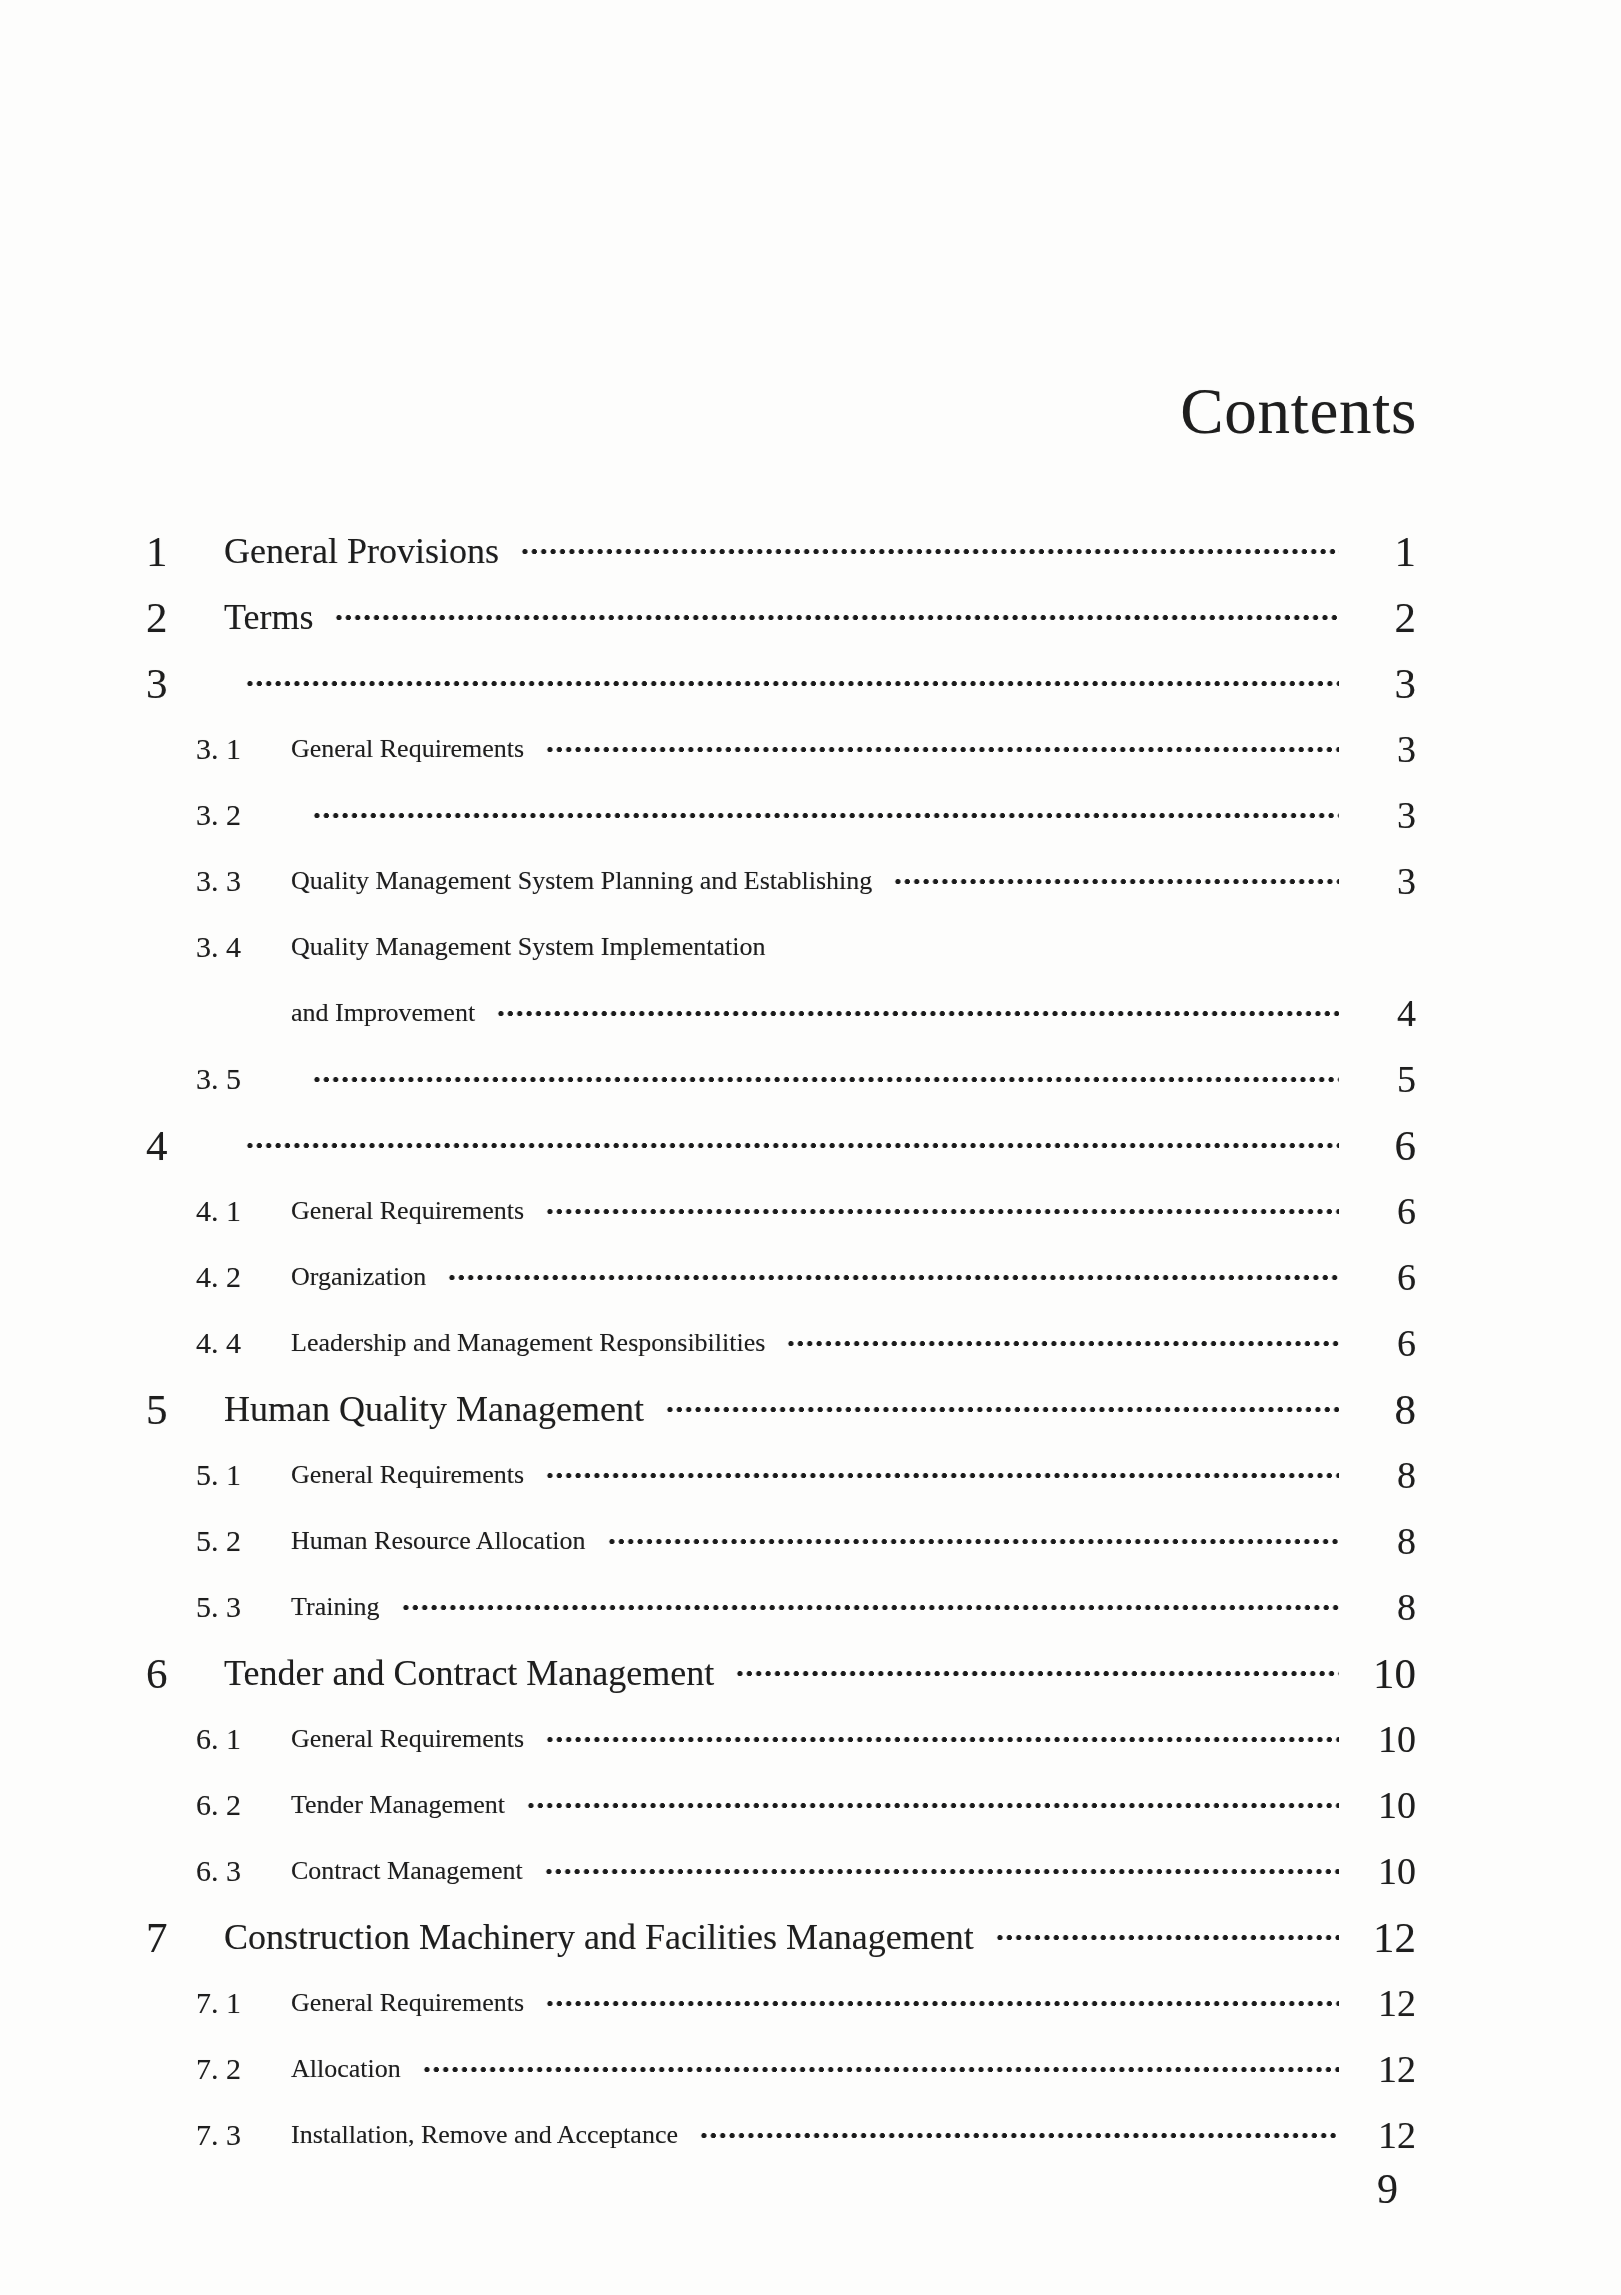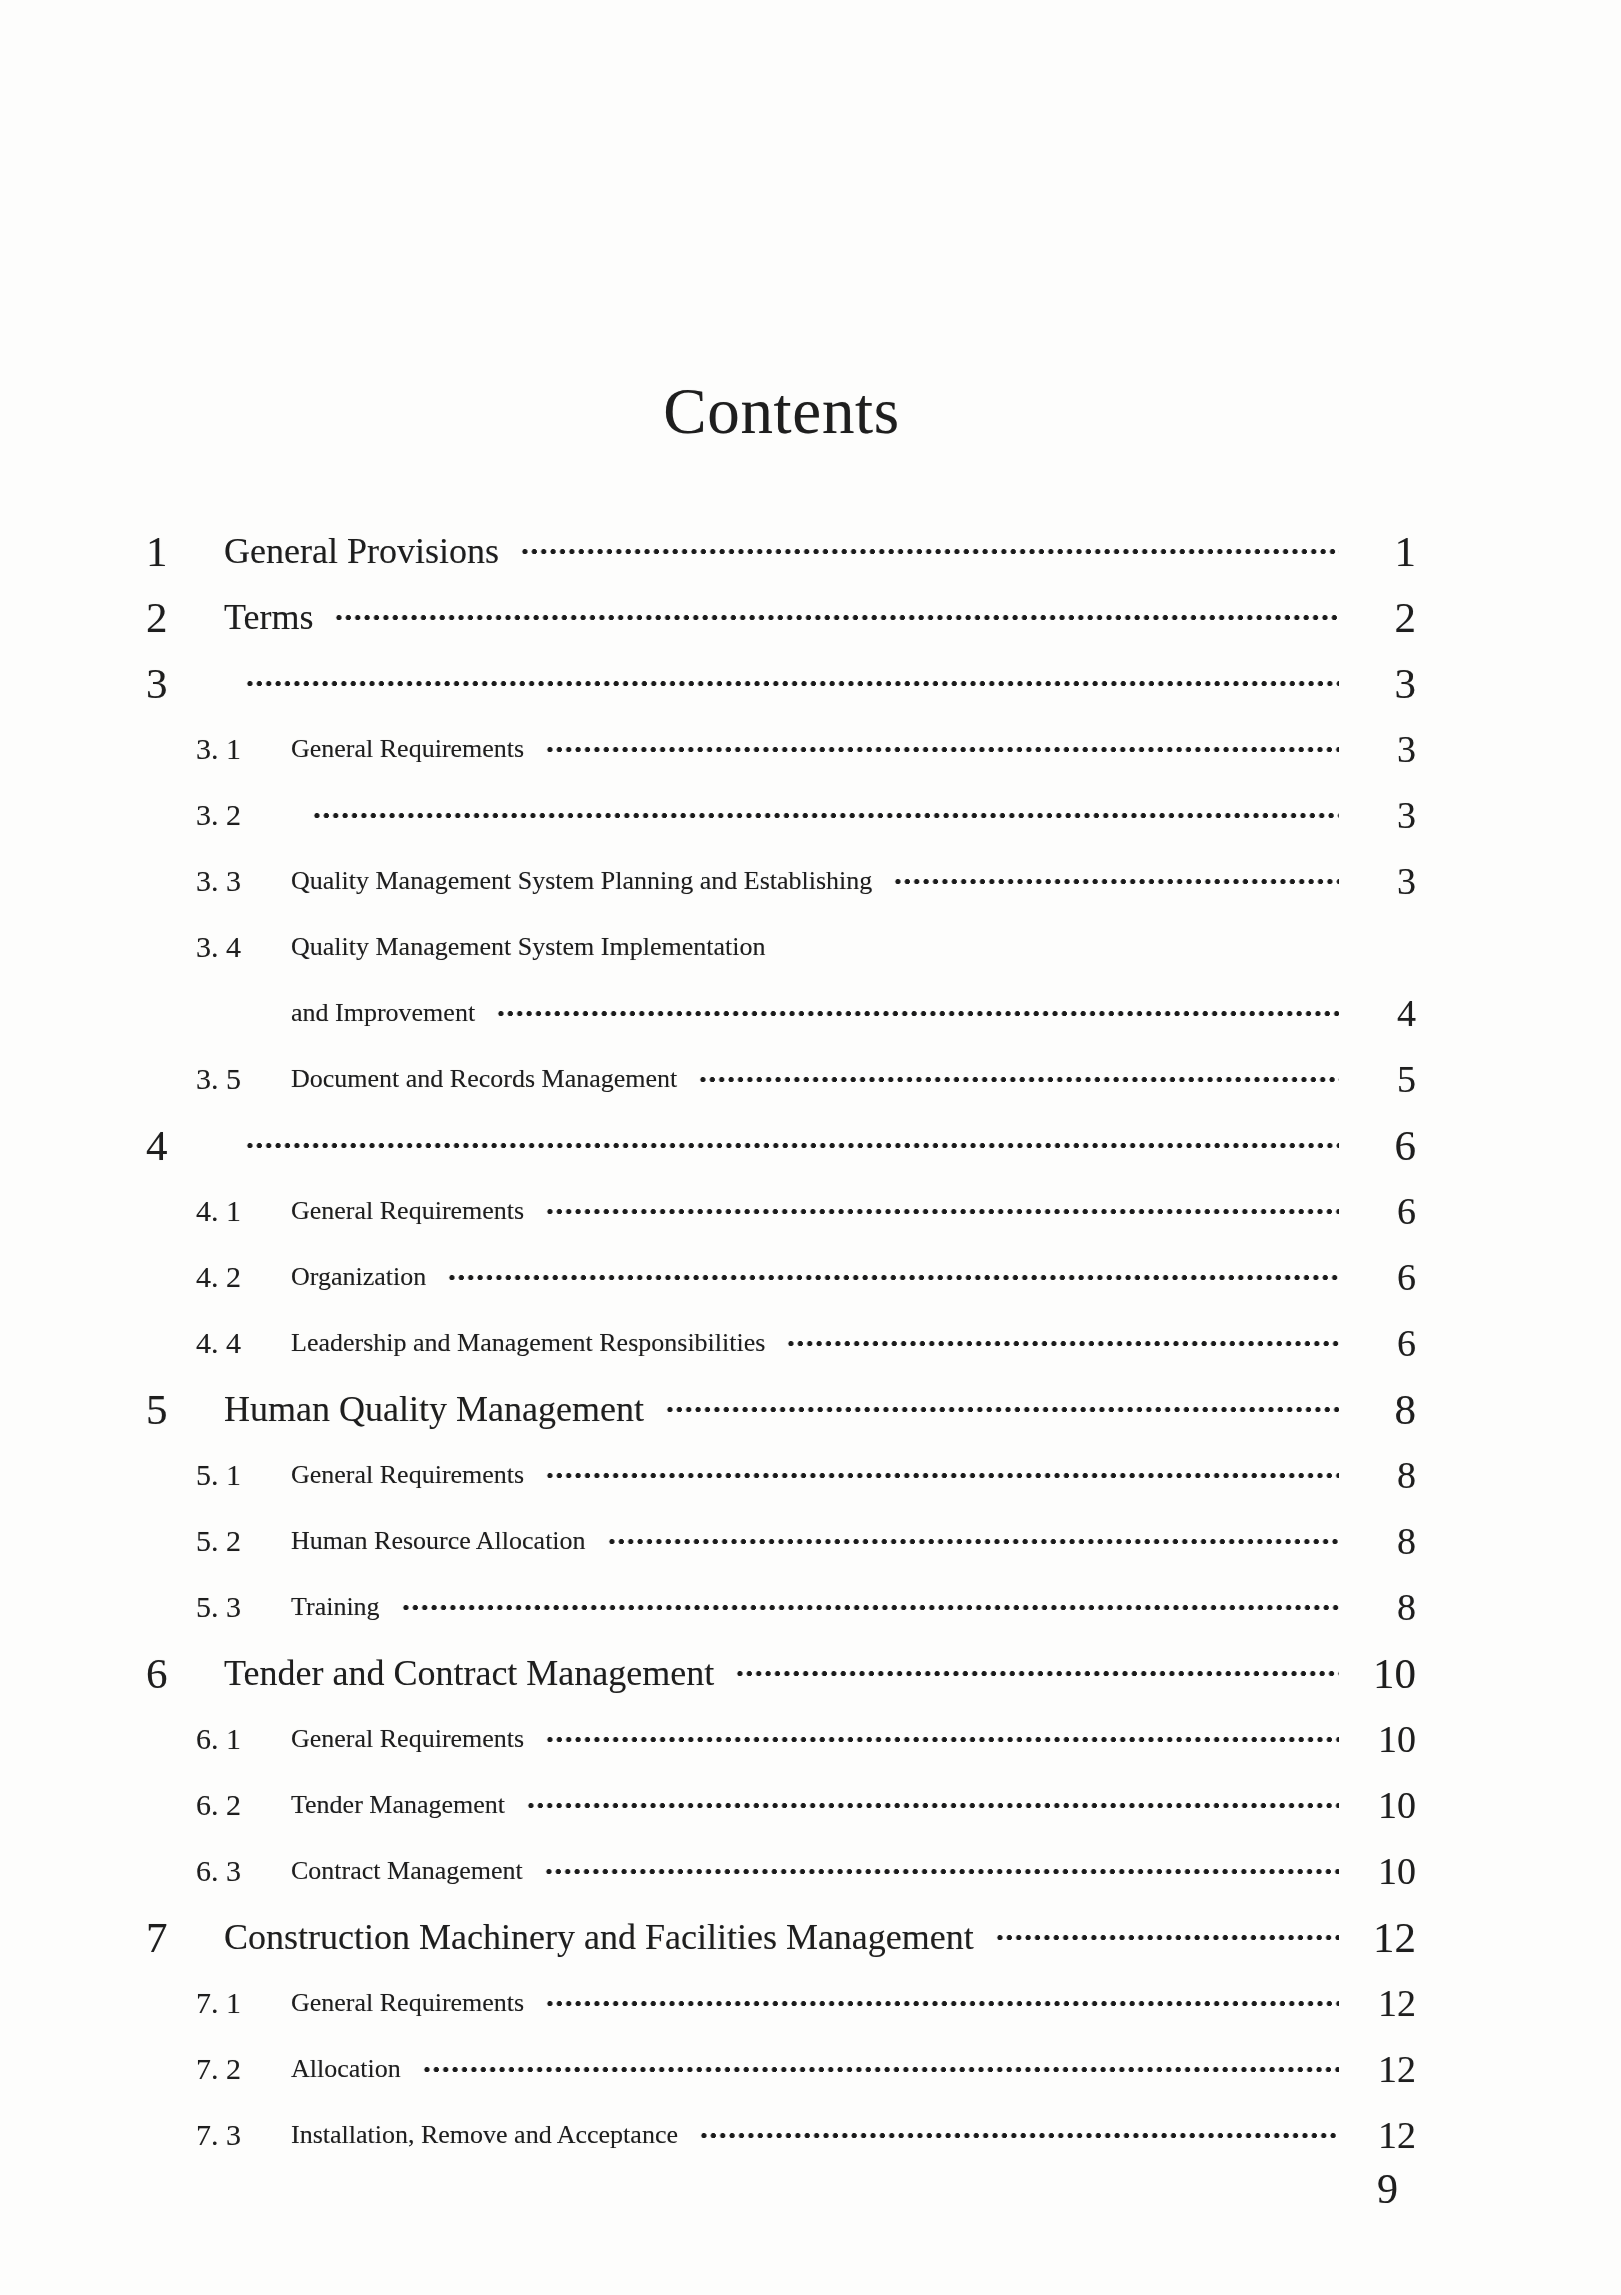--- a/index.html
+++ b/index.html
@@ -12,21 +12,21 @@
     color: #1e1e1e;
     font-family: "Liberation Serif", "DejaVu Serif", serif;
     text-shadow: 0 0 0.7px rgba(20,20,20,0.35);
   }
   .title {
     position: absolute;
     top: 374px;
     left: 146px;
     width: 1271px;
     margin: 0;
-    text-align: center;
+    text-align: right;
     font-size: 65px;
     font-weight: 400;
     letter-spacing: 0.7px;
   }
   .toc {
     position: absolute;
     top: 518px;
     left: 0;
     right: 0;
   }
@@ -115,21 +115,20 @@
     <span class="pagenum"></span>
   </div>
       <div class="row level2">
     <span class="num"></span>
     <span class="label">and Improvement</span>
     <span class="leader"></span>
     <span class="pagenum">4</span>
   </div>
       <div class="row level2">
     <span class="num">3. 5</span>
-    <span class="label">Document and Records Management</span>
     <span class="leader"></span>
     <span class="pagenum">5</span>
   </div>
       <div class="row level1">
     <span class="num">4</span>
     <span class="leader"></span>
     <span class="pagenum">6</span>
   </div>
       <div class="row level2">
     <span class="num">4. 1</span>

